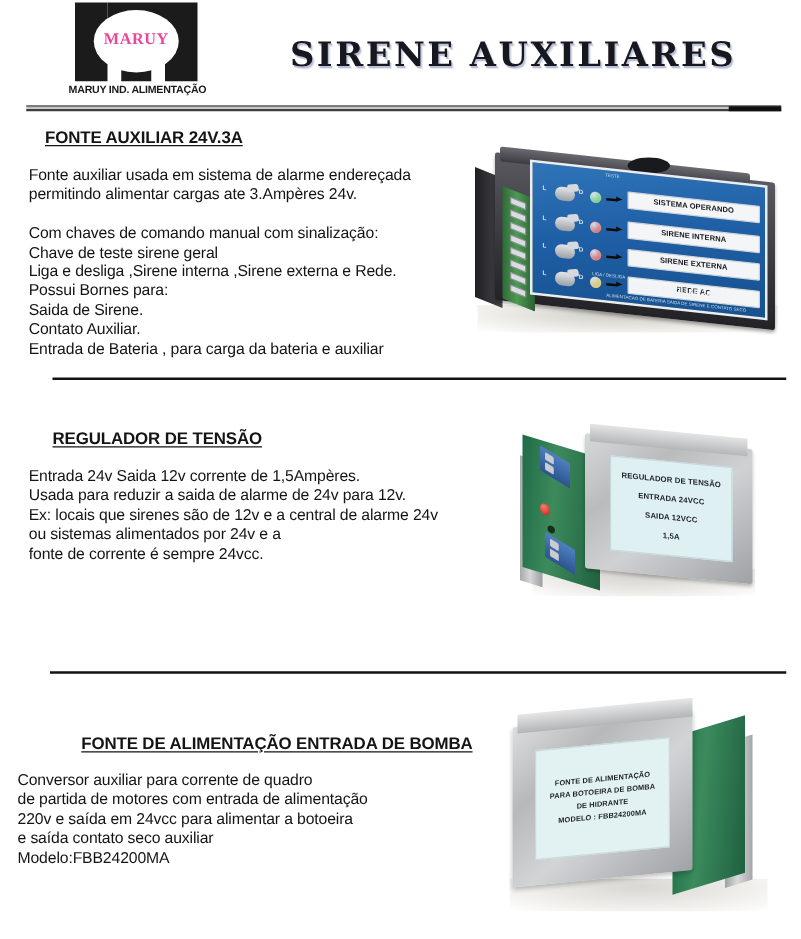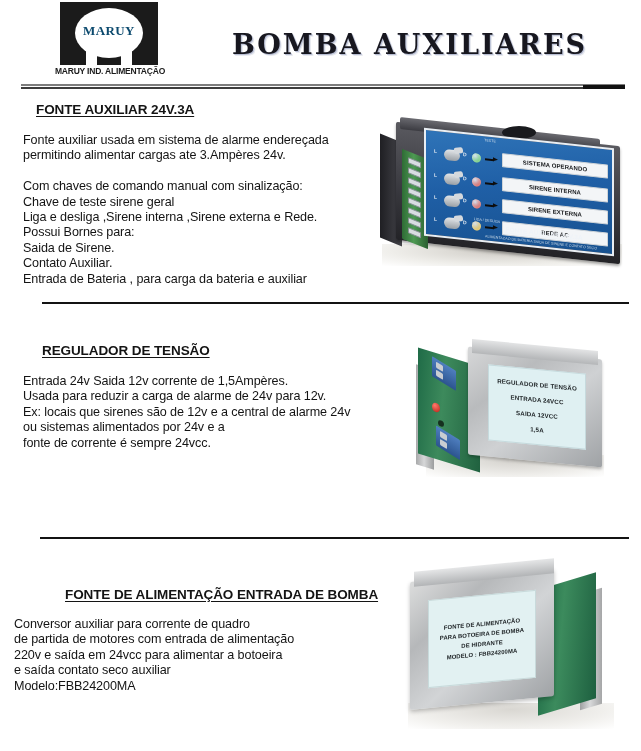--- a/index.html
+++ b/index.html
@@ -57,21 +57,21 @@
     border-radius: 50%;
   }
   .logo-mark .ellipse span {
     position: absolute;
     left: 0; right: 0; top: 15px;
     text-align: center;
     font-family: "Liberation Serif", serif;
     font-weight: bold;
     font-size: 13px;
     letter-spacing: 0.4px;
-    color: #0c4a6e;
+    color: #ec4899;
   }
   .logo-caption {
     position: absolute;
     left: 0; top: 64px;
     width: 132px;
     text-align: center;
     font-size: 8.5px;
     font-weight: bold;
     letter-spacing: -0.2px;
     color: #1b1b1b;
@@ -433,21 +433,21 @@
       <div class="bar-r"></div>
       <div class="bar-mid"></div>
       <div class="notch"></div>
       <div class="ellipse">
         <span>MARUY</span>
       </div>
     </div>
     <div class="logo-caption">MARUY IND. ALIMENTAÇÃO</div>
   </div>
 
-  <div class="doc-title">BOMBA AUXILIARES</div>
+  <div class="doc-title">SIRENE AUXILIARES</div>
 
   <div class="rule-double">
     <div class="r1"></div>
       <div class="r2"></div>
       <div class="r3"></div>
   </div>
 </div>
 
 <div class="sec-heading" style="left:36px; top:102px;">
   <u> FONTE AUXILIAR 24V.3A</u>
@@ -537,21 +537,21 @@
     <div class="p1-cap2">ALIMENTACAO DE BATERIA SAIDA DE SIRENE E CONTATO SECO</div>
   </div>
 </div>
 
 <div class="rule-single" style="left:42px; top:302px; width:587px;"></div>
 
 <div class="sec-heading" style="left:42px; top:343px;">
   <u>REGULADOR DE TENSÃO</u>
 </div>
 <div class="body-text" style="left:23px; top:374px; width:360px;">Entrada 24v Saida 12v corrente de 1,5Ampères.
-Usada para reduzir a carga de alarme de 24v para 12v.
+Usada para reduzir a saida de alarme de 24v para 12v.
 Ex: locais que sirenes  são de 12v e a central de alarme 24v
 ou sistemas alimentados por 24v e a
 fonte de corrente é sempre 24vcc.</div>
 
 <div class="photo2">
   <div class="p2-shadow"></div>
   <div class="p2-bracket">
       <div class="hole"></div>
     </div>
   <div class="p2-pcb">

